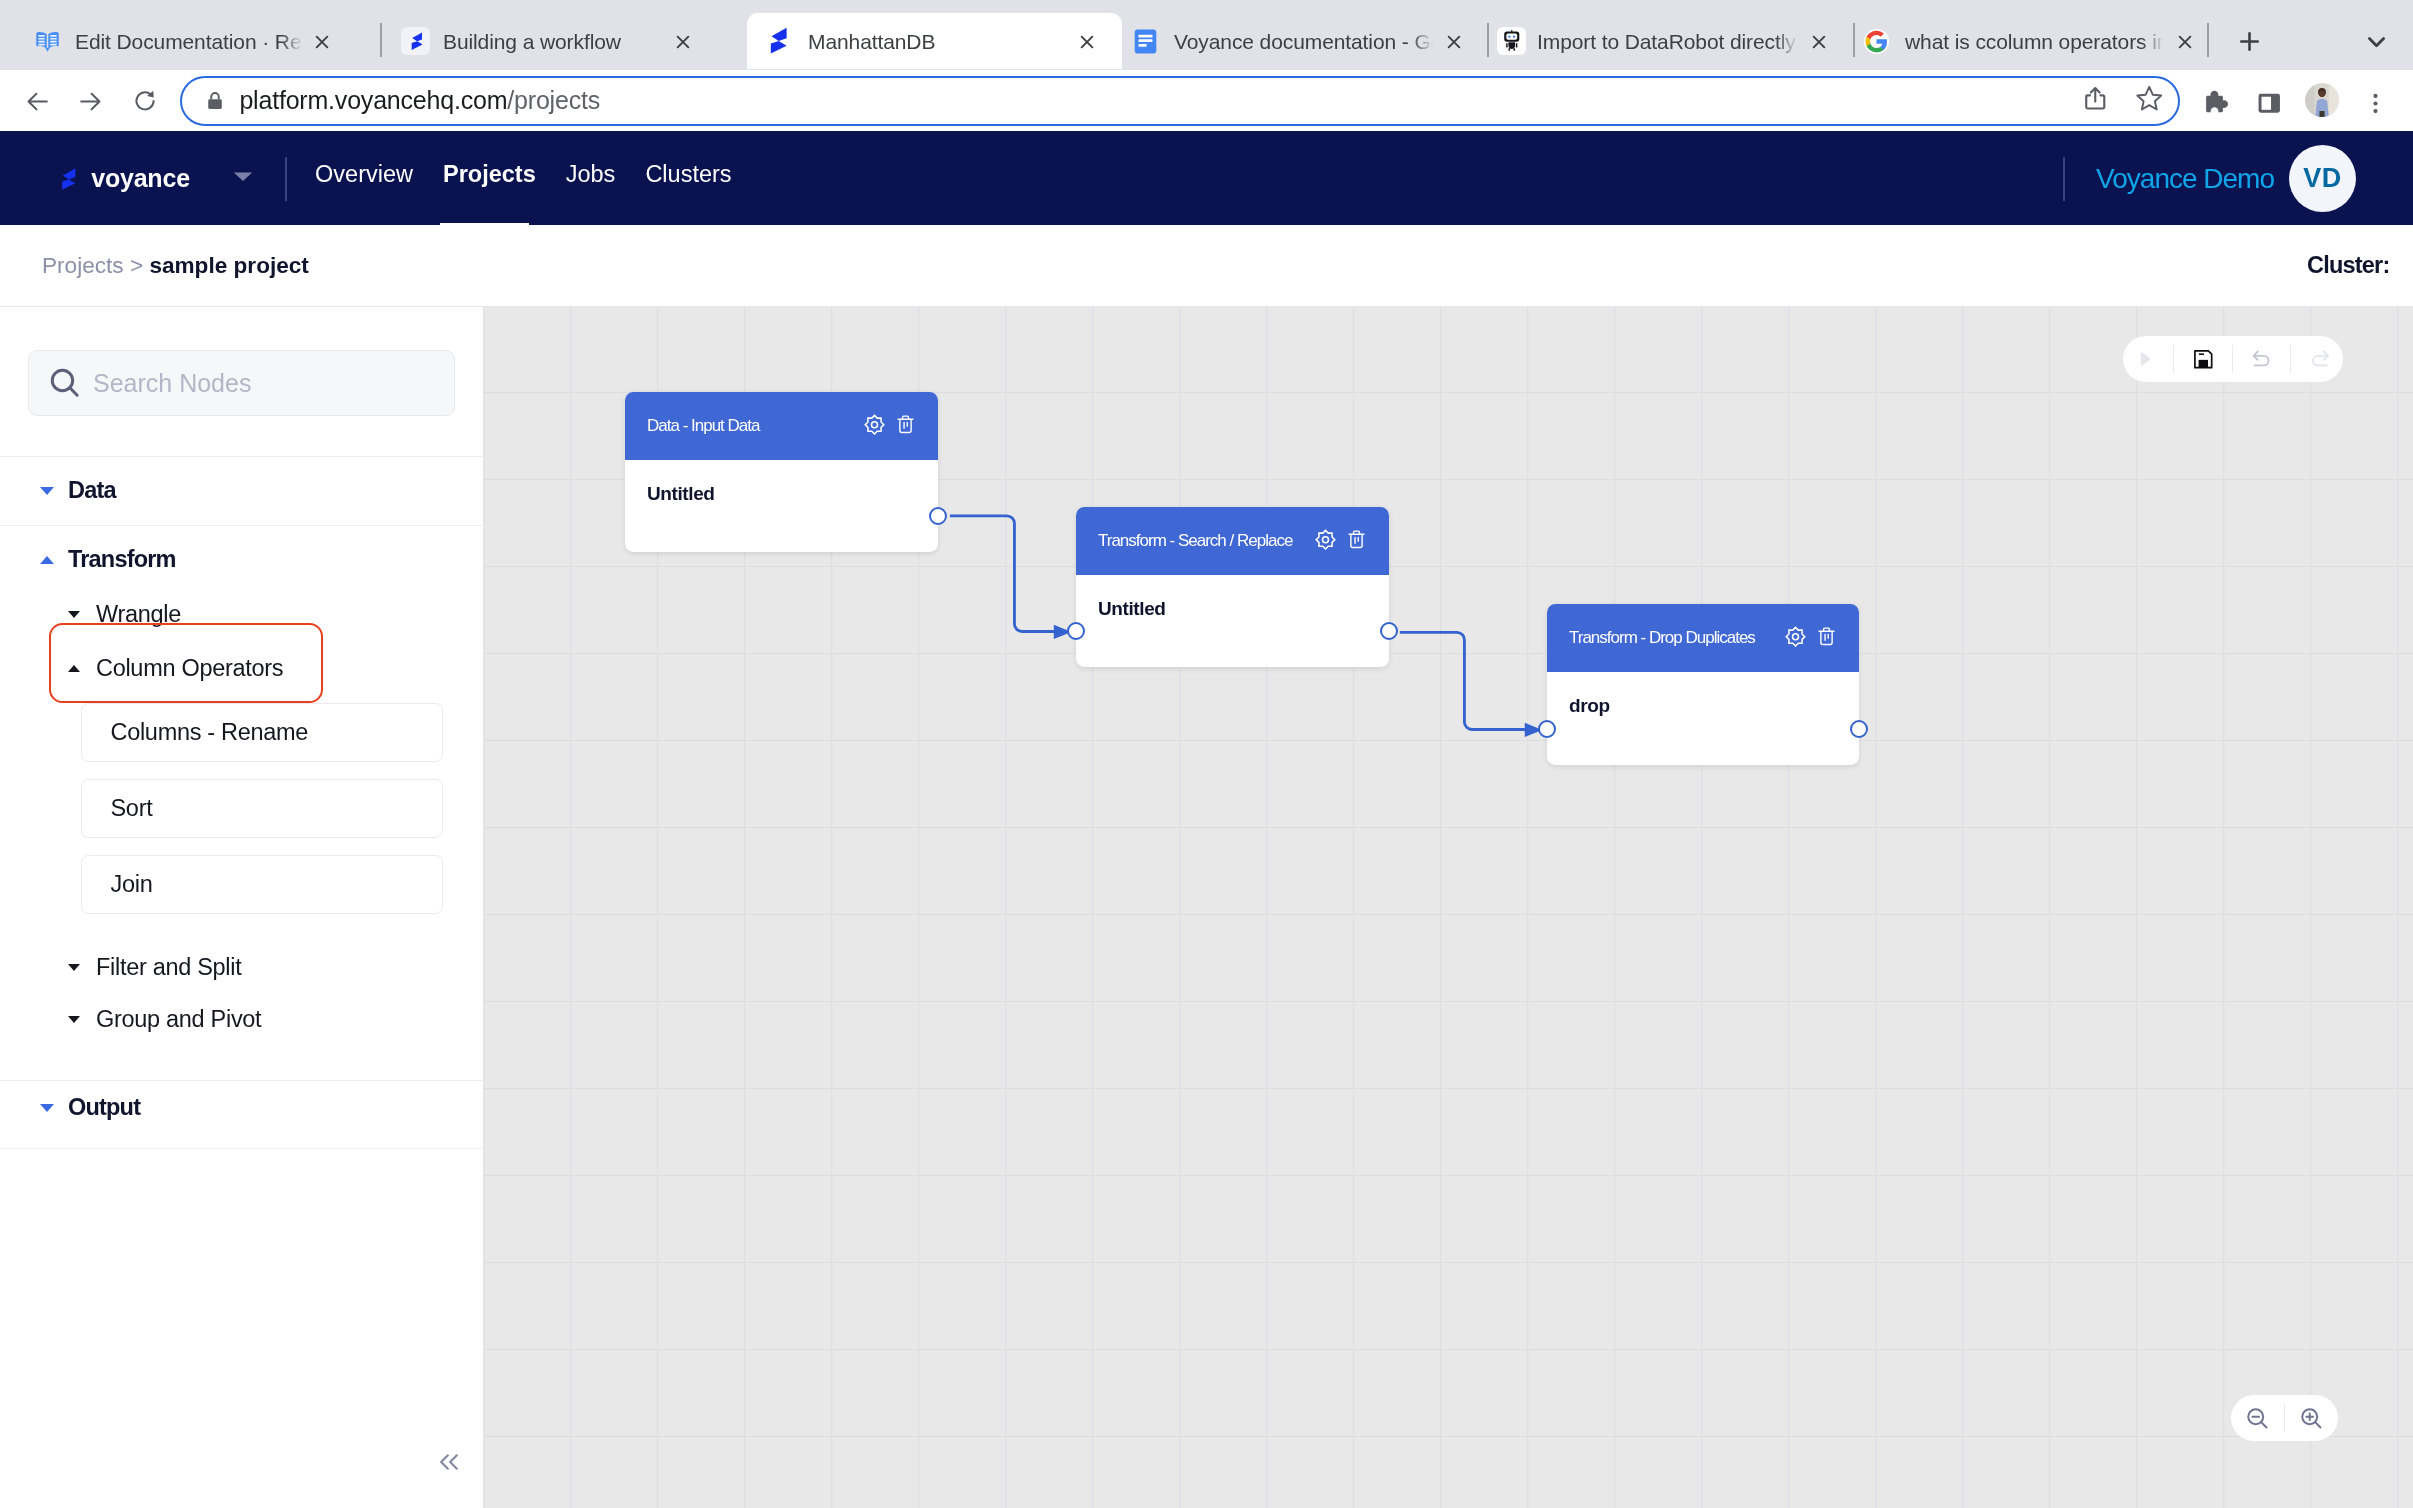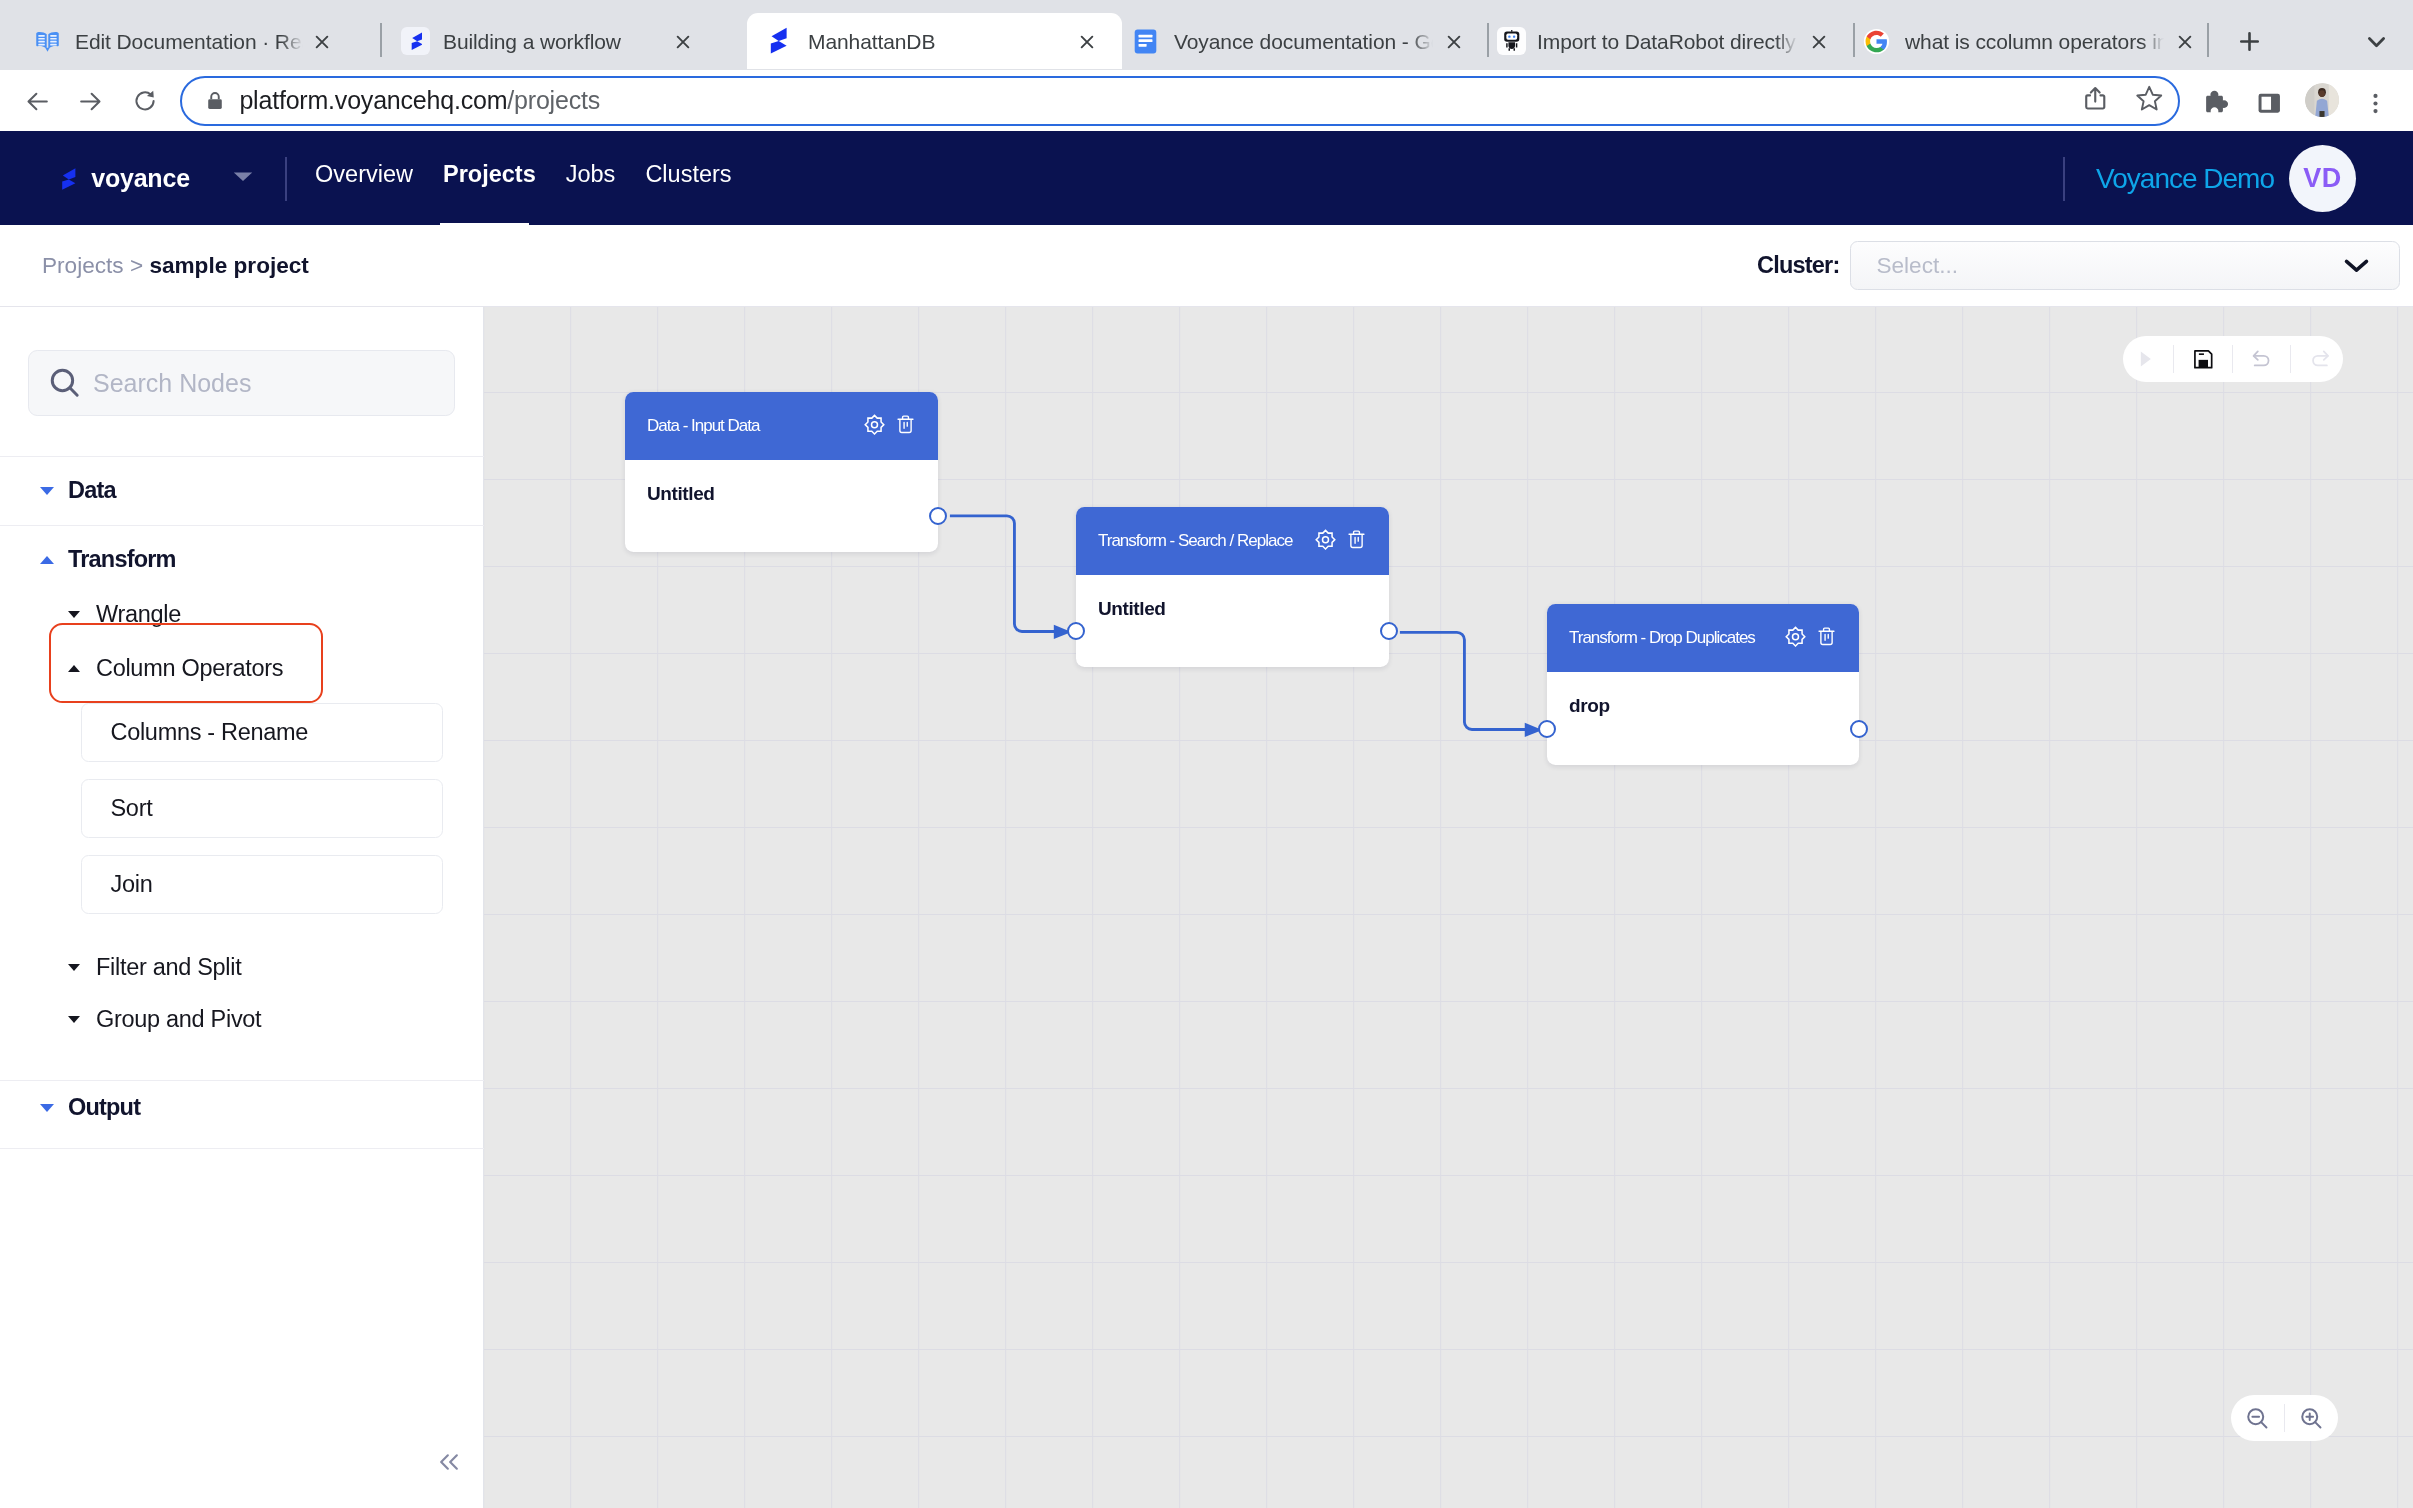--- a/index.html
+++ b/index.html
@@ -39,21 +39,21 @@
   .brand-name { color:#fff; font-size:25px; font-weight:700; margin-left:14.2px; letter-spacing:-0.2px; }
   .brand-caret { margin-left:42px; }
   .vdiv { width:1.7px; height:44px; background:#3a4080; margin-left:31px; }
   .navlinks { display:flex; align-items:center; margin-left:28.5px; height:95px; }
   .navlink { color:#ffffff; font-size:23.5px; margin:0 0 0 30px; position:relative; height:95px; display:flex; align-items:center; padding-bottom:8.4px; }
   .navlink:first-child { margin-left:0; }
   .navlink.active { color:#fff; font-weight:700; }
   .navlink.active::after { content:''; position:absolute; left:-3.4px; right:6.7px; bottom:0; height:3.4px; background:#fff; }
   .user-area { margin-left:auto; display:flex; align-items:center; margin-right:57px; }
   .user-name { color:#0ea5e9; font-size:28px; font-weight:400; letter-spacing:-1px; margin-right:15px; }
-  .user-av { width:67px; height:67px; border-radius:50%; background:#f2f5fb; color:#8b5cf6; font-size:27px; font-weight:700;
+  .user-av { width:67px; height:67px; border-radius:50%; background:#f2f5fb; color:#0369a1; font-size:27px; font-weight:700;
              display:flex; align-items:center; justify-content:center; letter-spacing:0.4px; }
 
   
   .subheader { position:absolute; left:0; top:225px; width:2413px; height:81px; background:#fff; display:flex; align-items:center; }
   .crumb { margin-left:42px; font-size:22.6px; color:#8b90a8; }
   .crumb b { color:#11142d; font-weight:700; }
   .cluster-wrap { margin-left:auto; display:flex; align-items:center; margin-right:12.6px; }
   .cluster-lab { font-size:23.5px; font-weight:700; color:#11142d; letter-spacing:-0.8px; margin-right:11px; }
   .cluster-sel { width:550px; height:49px; border:0.8px solid #dcdfe6; border-radius:7.5px; background:linear-gradient(#fdfdfe,#f4f5f7);
                  display:flex; align-items:center; }
@@ -328,28 +328,20 @@
       <span class="vdiv" style="margin-left:0;margin-right:31px;"></span>
       <span class="user-name">Voyance Demo</span>
       <span class="user-av">VD</span>
     </div>
   </div>
 
   <div class="subheader">
     <div class="crumb"><span>Projects</span> <span>&gt;</span> <b>sample project</b></div>
     <div class="cluster-wrap">
       <span class="cluster-lab">Cluster:</span>
-      <div class="cluster-sel">
-        <span class="cluster-ph">Select...</span>
-        <span class="cluster-car">
-          <svg width="25" height="17" viewBox="0 0 30 20">
-              <path d="M3 5 L15 15.5 L27 5" fill="none" stroke="#101426" stroke-width="4.2" stroke-linecap="round" stroke-linejoin="round"></path>
-            </svg>
-        </span>
-      </div>
     </div>
   </div>
 
   <div style="position:absolute;left:0;top:306px;width:2413px;height:0.8px;background:#e5e5ec;"></div>
 
   <div class="sidebar">
     <div class="search-box">
       <span class="si">
         <svg width="34" height="34" viewBox="0 0 24 24">
             <circle cx="10.2" cy="10.2" r="7.2" fill="none" stroke="#5b5f78" stroke-width="2.1"></circle>

